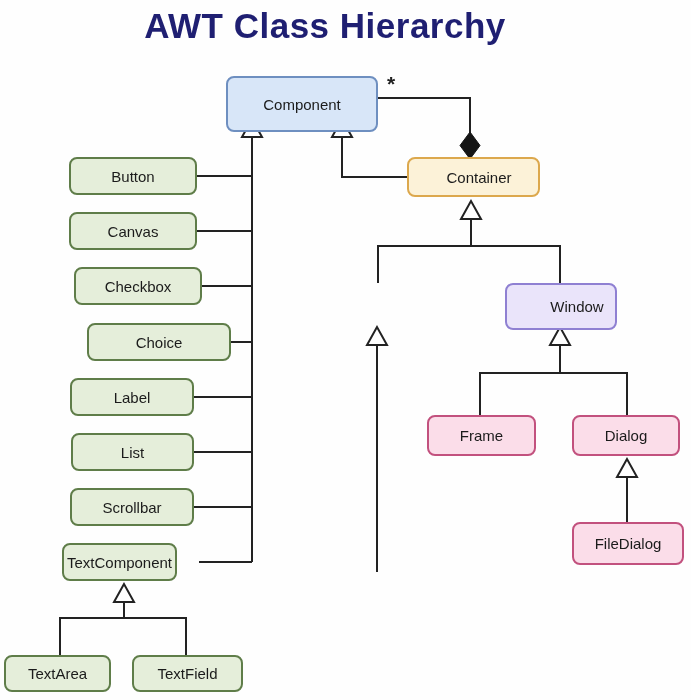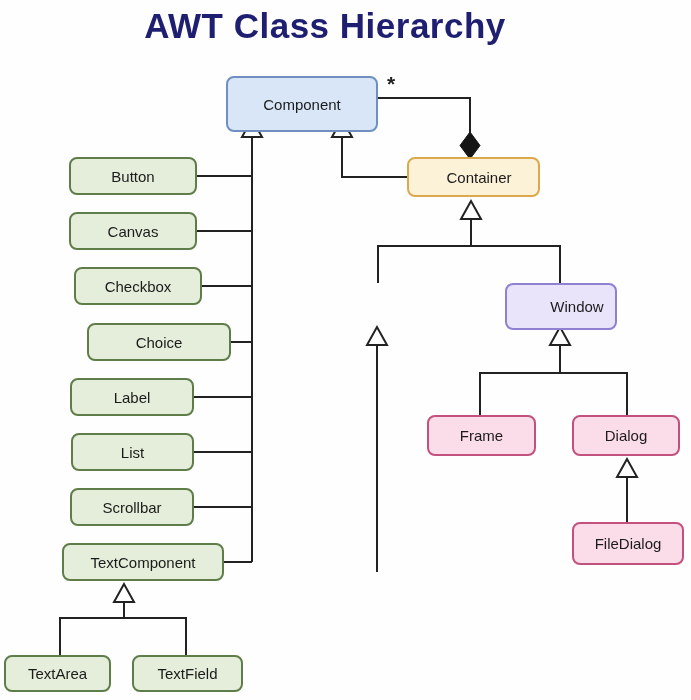--- a/index.html
+++ b/index.html
@@ -96,21 +96,21 @@
   <div class="node c-blue" style="left:226px;top:76px;width:152px;height:56px;">Component</div>
   <div class="node c-yellow" style="left:407px;top:157px;width:133px;height:40px;">Container</div>
 
   <div class="node c-green" style="left:69px;top:157px;width:128px;height:38px;">Button</div>
   <div class="node c-green" style="left:69px;top:212px;width:128px;height:38px;">Canvas</div>
   <div class="node c-green" style="left:74px;top:267px;width:128px;height:38px;">Checkbox</div>
   <div class="node c-green" style="left:87px;top:323px;width:144px;height:38px;">Choice</div>
   <div class="node c-green" style="left:70px;top:378px;width:124px;height:38px;">Label</div>
   <div class="node c-green" style="left:71px;top:433px;width:123px;height:38px;">List</div>
   <div class="node c-green" style="left:70px;top:488px;width:124px;height:38px;">Scrollbar</div>
-  <div class="node c-green" style="left:62px;top:543px;width:162px;height:38px;">TextComponent</div>
+  <div class="node c-green" style="left:62px;top:543px;width:115px;height:38px;">TextComponent</div>
   <div class="node c-green" style="left:4px;top:655px;width:107px;height:37px;">TextArea</div>
   <div class="node c-green" style="left:132px;top:655px;width:111px;height:37px;">TextField</div>
 
   <div class="node c-purple" style="left:505px;top:283px;width:112px;height:47px;padding-left:32px;">Window</div>
 
   <div class="node c-pink" style="left:427px;top:415px;width:109px;height:41px;">Frame</div>
   <div class="node c-pink" style="left:572px;top:415px;width:108px;height:41px;">Dialog</div>
   <div class="node c-pink" style="left:572px;top:522px;width:112px;height:43px;">FileDialog</div>
 
 </div>

